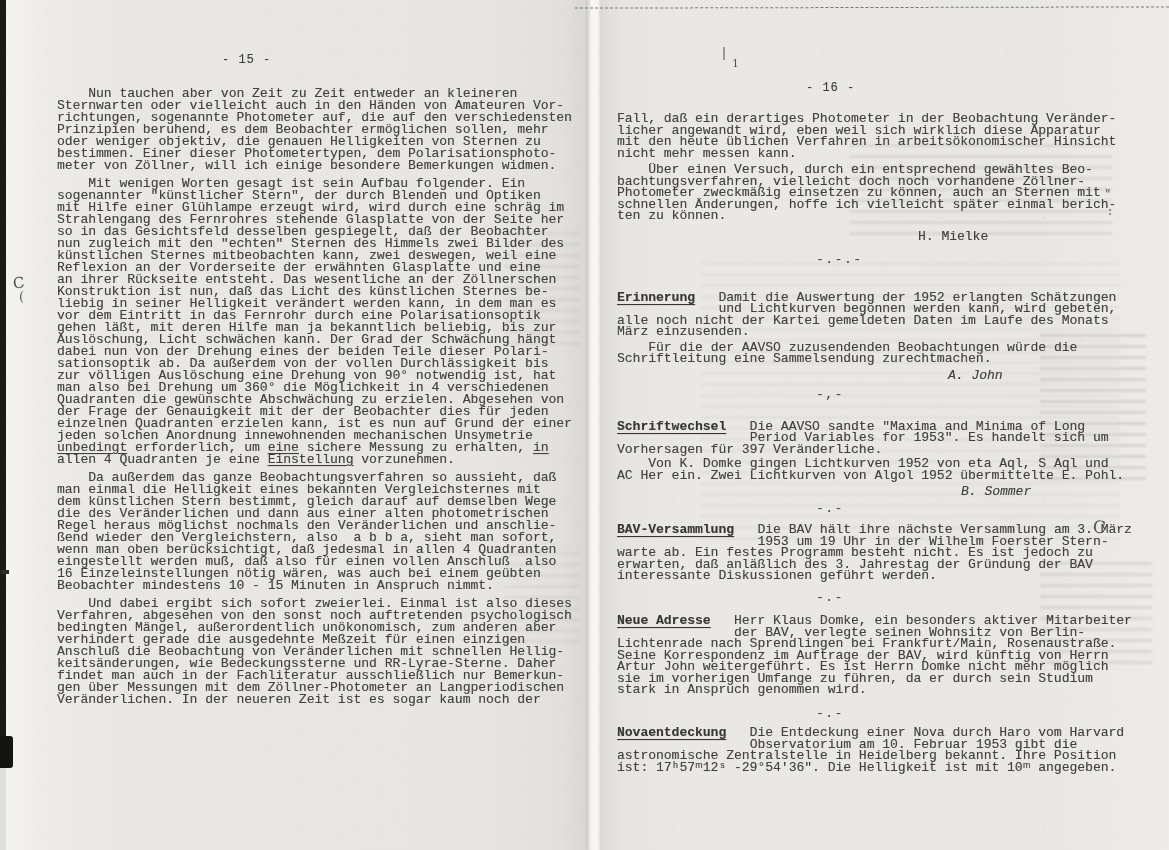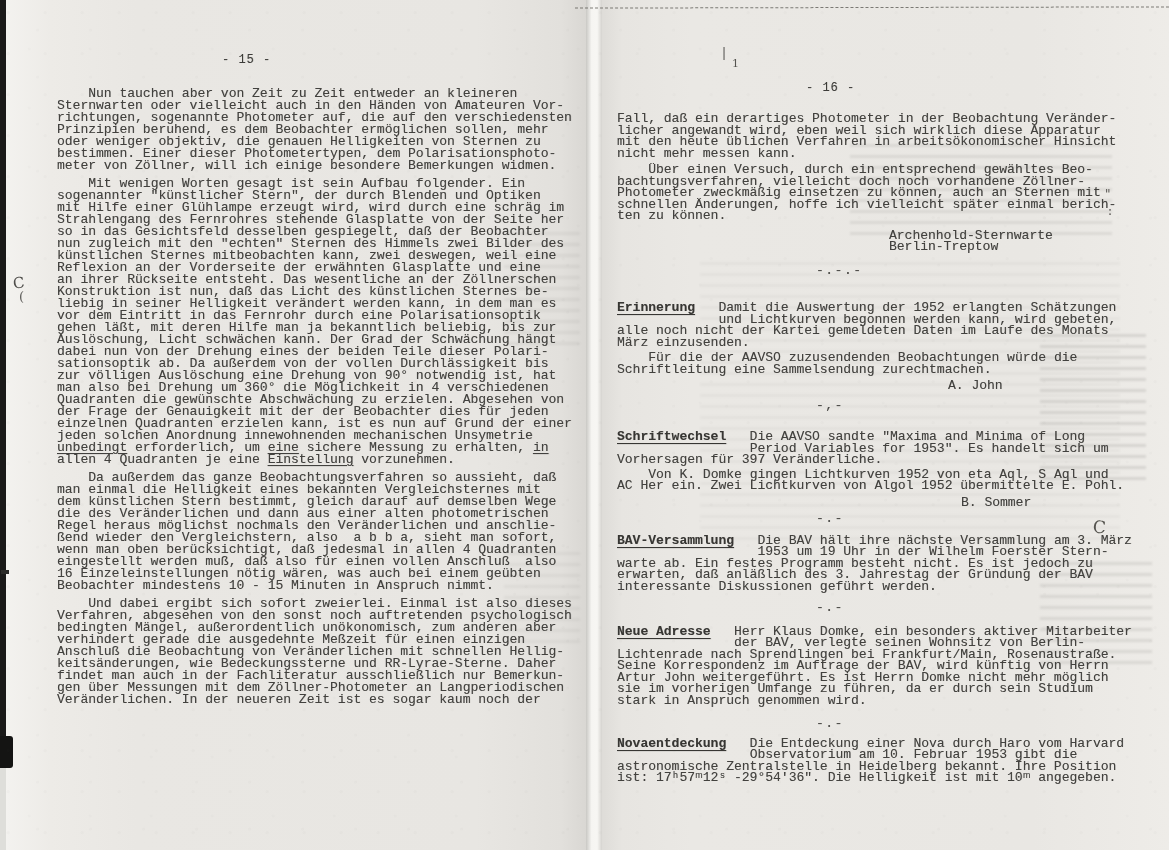--- a/index.html
+++ b/index.html
@@ -27,21 +27,21 @@
   .p15-body{position:absolute;left:57px;top:88px;width:531px;}
   .p16-body{position:absolute;left:610px;top:113px;width:519px;margin-left:7px;}
   .p16-body .para{line-height:11.5px;margin-bottom:5px;}
   .page-num{position:absolute;letter-spacing:1px;font-size:12px;color:#3d3c39;}
   .p15-num{left:222px;top:53px;}
   .p16-num{left:806px;top:81px;}
   .sec{white-space:pre-wrap;line-height:11.5px;}
   .sec-h{font-weight:bold;color:#373633;text-decoration:underline;text-underline-offset:2.5px;}
   .sig-name{padding-left:301px;margin-top:9px;line-height:11.5px;white-space:pre;}
   .sig-org{padding-left:272px;margin-top:8px;line-height:11.5px;white-space:pre-wrap;}
-  .sig-right{white-space:pre;line-height:11.5px;}
+  .sig-right{white-space:pre;line-height:11.5px;font-style:italic;}
   .sig-a{padding-left:331px;margin-top:3px;}
   .sig-b{padding-left:344px;margin-top:2px;}
   .sep{padding-left:199px;letter-spacing:1.5px;line-height:11.5px;color:#4a4946;}
   .mt26{margin-top:26px;font-family:Liberation Mono, monospace;} .mt20{margin-top:20px;} .mt12{margin-top:12px;}
   .mt10{margin-top:10px;} .mt8{margin-top:8px;}  .mt5{margin-top:5px;}
   .mt4{margin-top:4px;font-family:Liberation Mono, monospace;}  .mt3{margin-top:3px;}
   u{text-underline-offset:2px;}
   
   .edge-black{position:absolute;left:0;top:0;width:6px;height:768px;background:#191918;}
   .edge-blob{position:absolute;left:0;top:736px;width:13px;height:32px;background:#141413;border-radius:0 3px 3px 0;}
@@ -159,22 +159,21 @@
     <div class="para">Fall, daß ein derartiges Photometer in der Beobachtung Veränder-
 licher angewandt wird, eben weil sich wirklich diese Apparatur
 mit den heute üblichen Verfahren in arbeitsökonomischer Hinsicht
 nicht mehr messen kann.</div>
     <div class="para">    Über einen Versuch, durch ein entsprechend gewähltes Beo-
 bachtungsverfahren, vielleicht doch noch vorhandene Zöllner-
 Photometer zweckmäßig einsetzen zu können, auch an Sternen mit
 schnellen Änderungen, hoffe ich vielleicht später einmal berich-
 ten zu können.</div>
 
-    <div class="sig-org">Archenhold-Sternwarte
-Berlin-Treptow</div>
+    <div class="sig-name">H. Mielke</div>
 
     <div class="sep mt12">-.-.-</div>
 
     <div class="sec mt26"><span class="sec-h">Erinnerung</span><span>   Damit die Auswertung der 1952 erlangten Schätzungen
              und Lichtkurven begonnen werden kann, wird gebeten,
 alle noch nicht der Kartei gemeldeten Daten im Laufe des Monats
 März einzusenden.</span></div>
     <div class="para mt4">    Für die der AAVSO zuzusendenden Beobachtungen würde die
 Schriftleitung eine Sammelsendung zurechtmachen.</div>
     <div class="sig-right sig-a">A. John</div>

